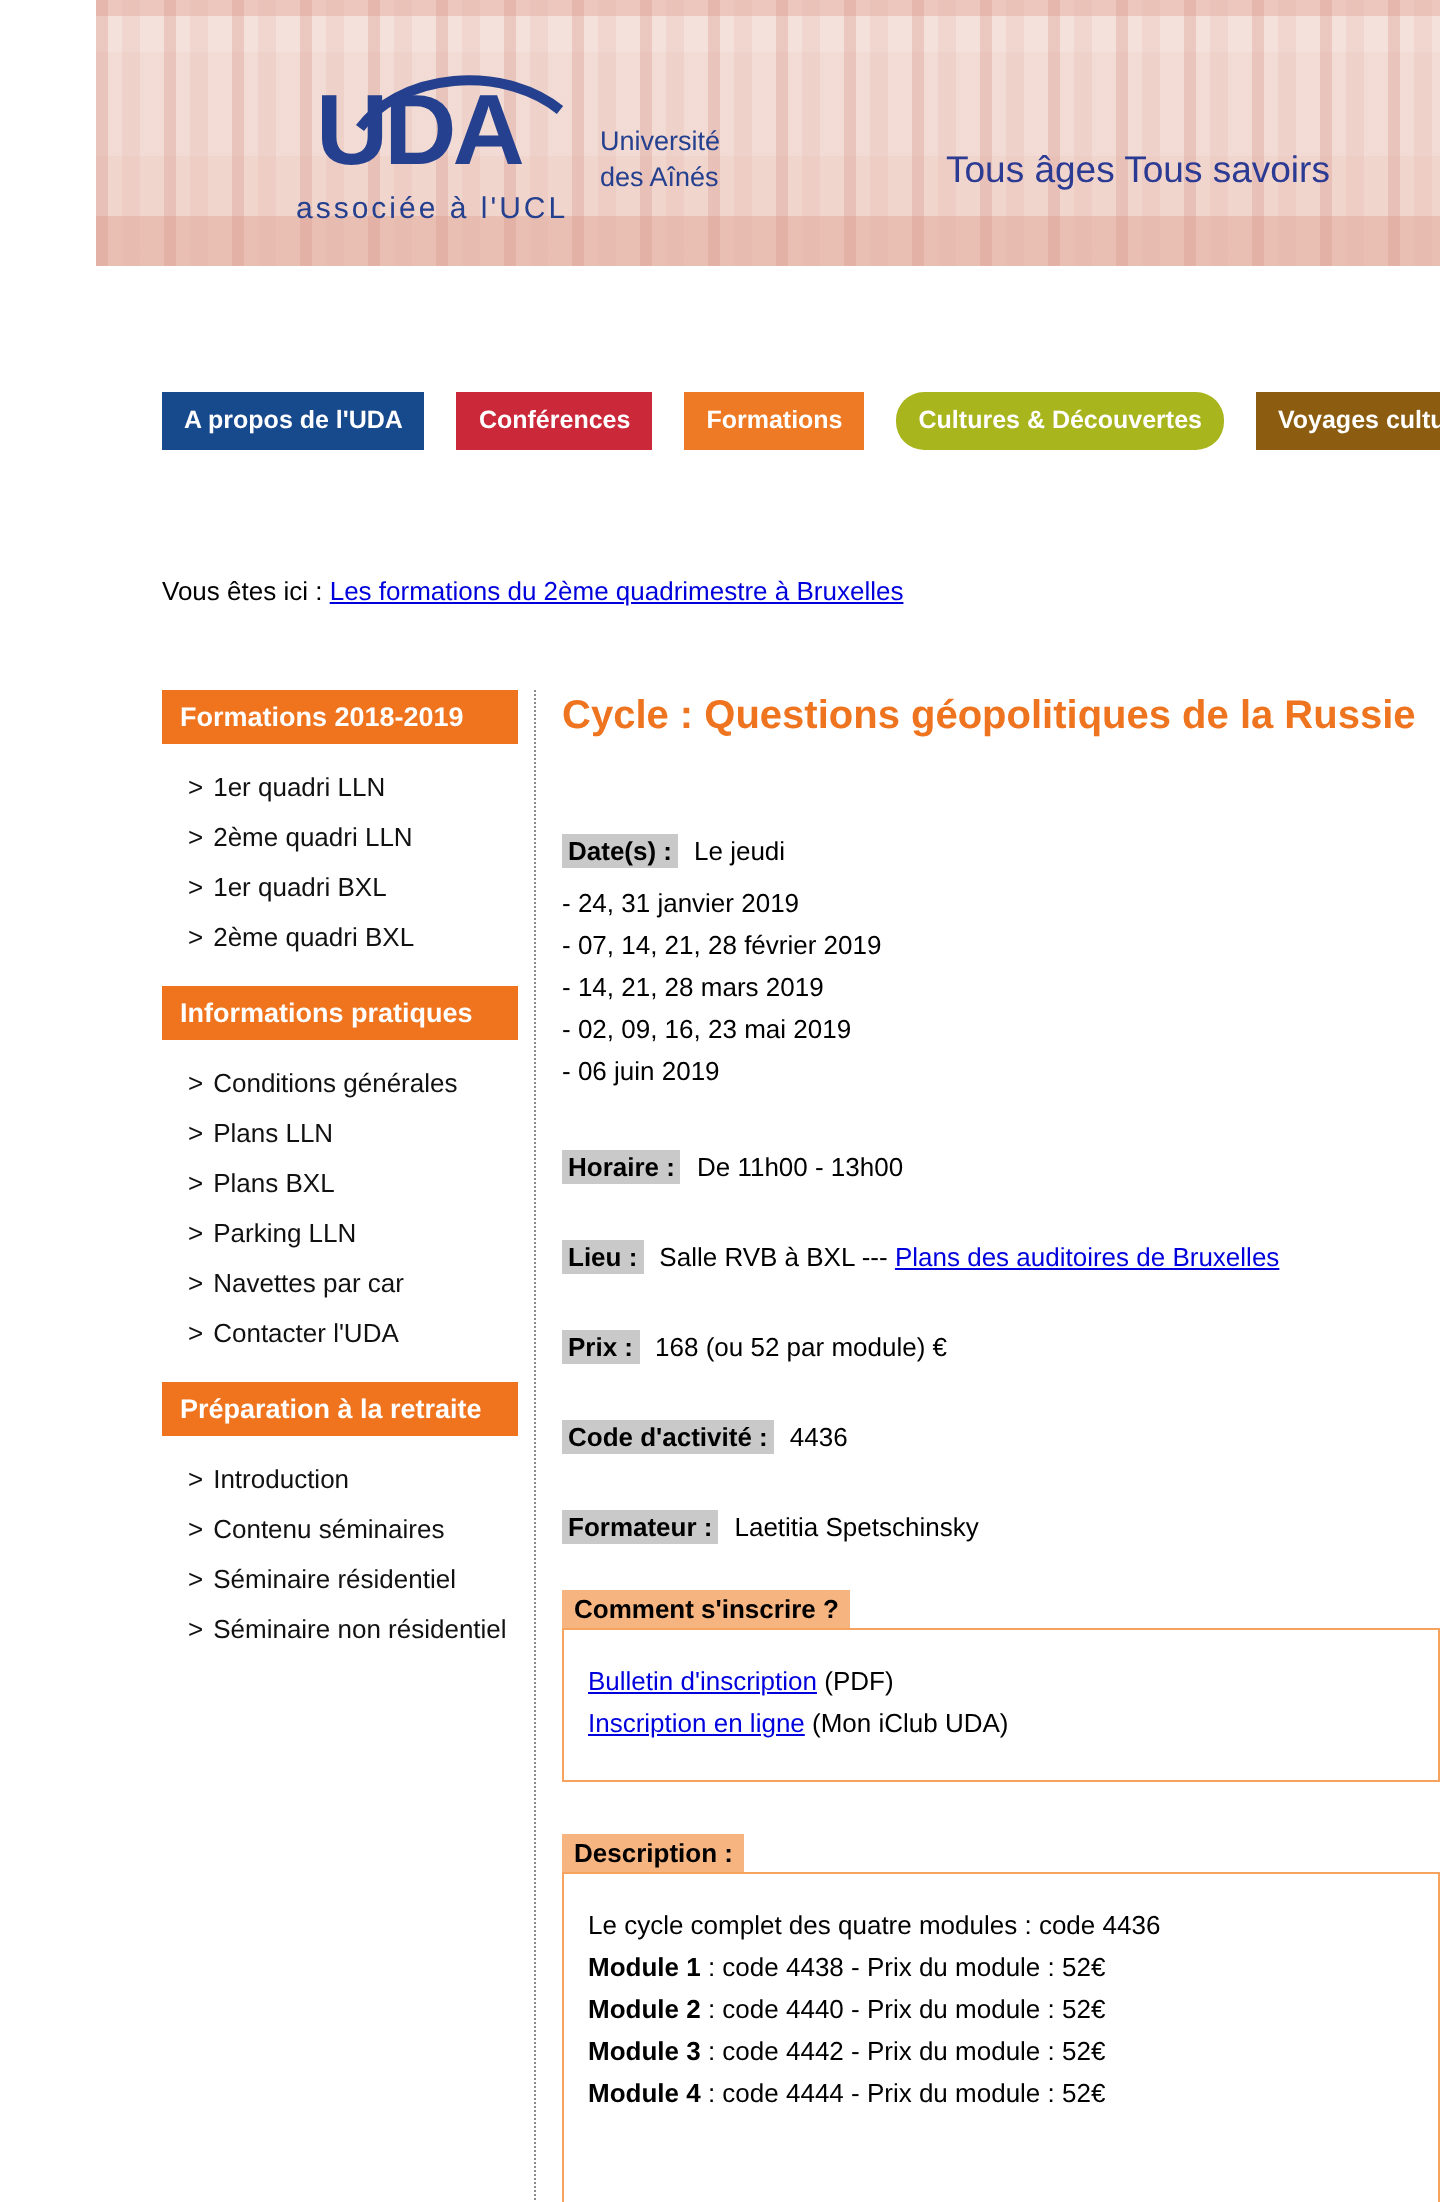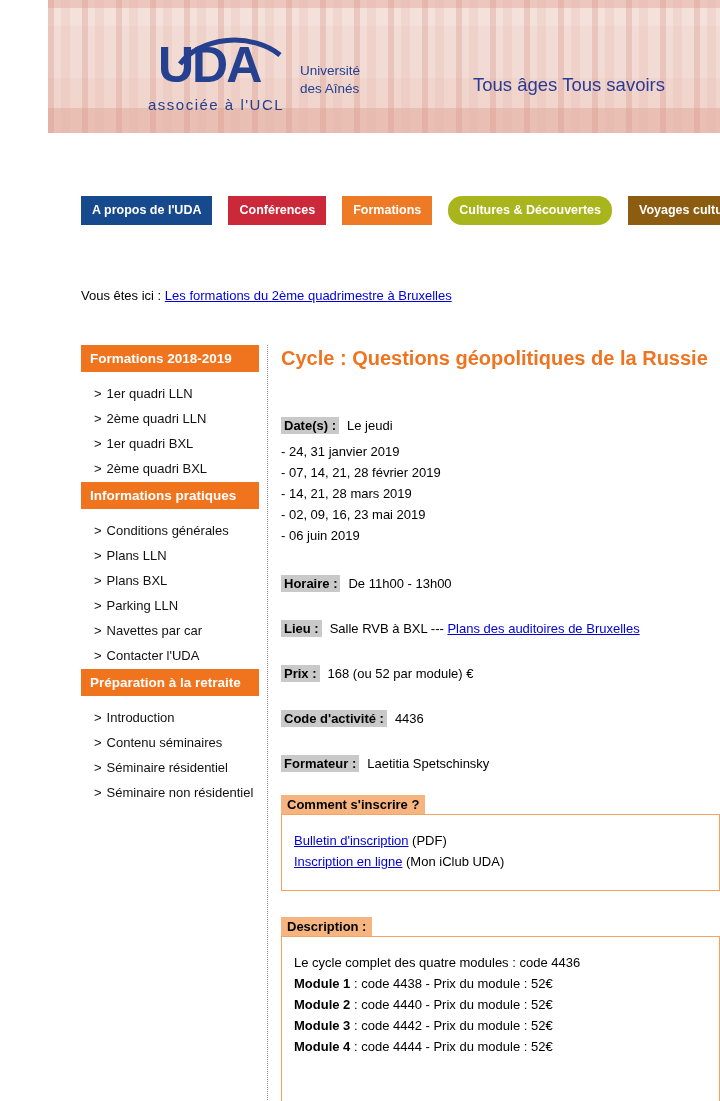--- a/index.html
+++ b/index.html
@@ -31,21 +31,21 @@
   .nav-btn {
     flex:0 0 auto; height:29px; line-height:29px; padding:0 11px;
     color:#fff; font-size:12.5px; font-weight:bold; cursor:pointer;
   }
   
   .breadcrumb { margin:63px 0 0 33px; font-size:13px; }
   a, .link { color:#0000dd; text-decoration:underline; cursor:pointer; }
   
   .content { display:flex; align-items:stretch; margin-top:42px; padding-left:33px; }
   .sidebar { width:186px; flex:0 0 186px; padding-right:8px; }
-  .side-section { margin-top:1px; }
+  .side-section { margin-top:12px; }
   .side-section:first-child { margin-top:0; }
   .side-title {
     background:#f0731d; color:#fff; font-weight:bold; font-size:13.5px;
     padding:6px 9px; margin-bottom:9px;
   }
   .side-item { font-size:13px; padding:5px 0 5px 13px; color:#111; cursor:pointer; }
   .side-item .bullet { margin-right:5px; }
   .main {
     flex:1; border-left:1px dotted #8a8a8a; padding-left:13px; min-height:760px;
   }

